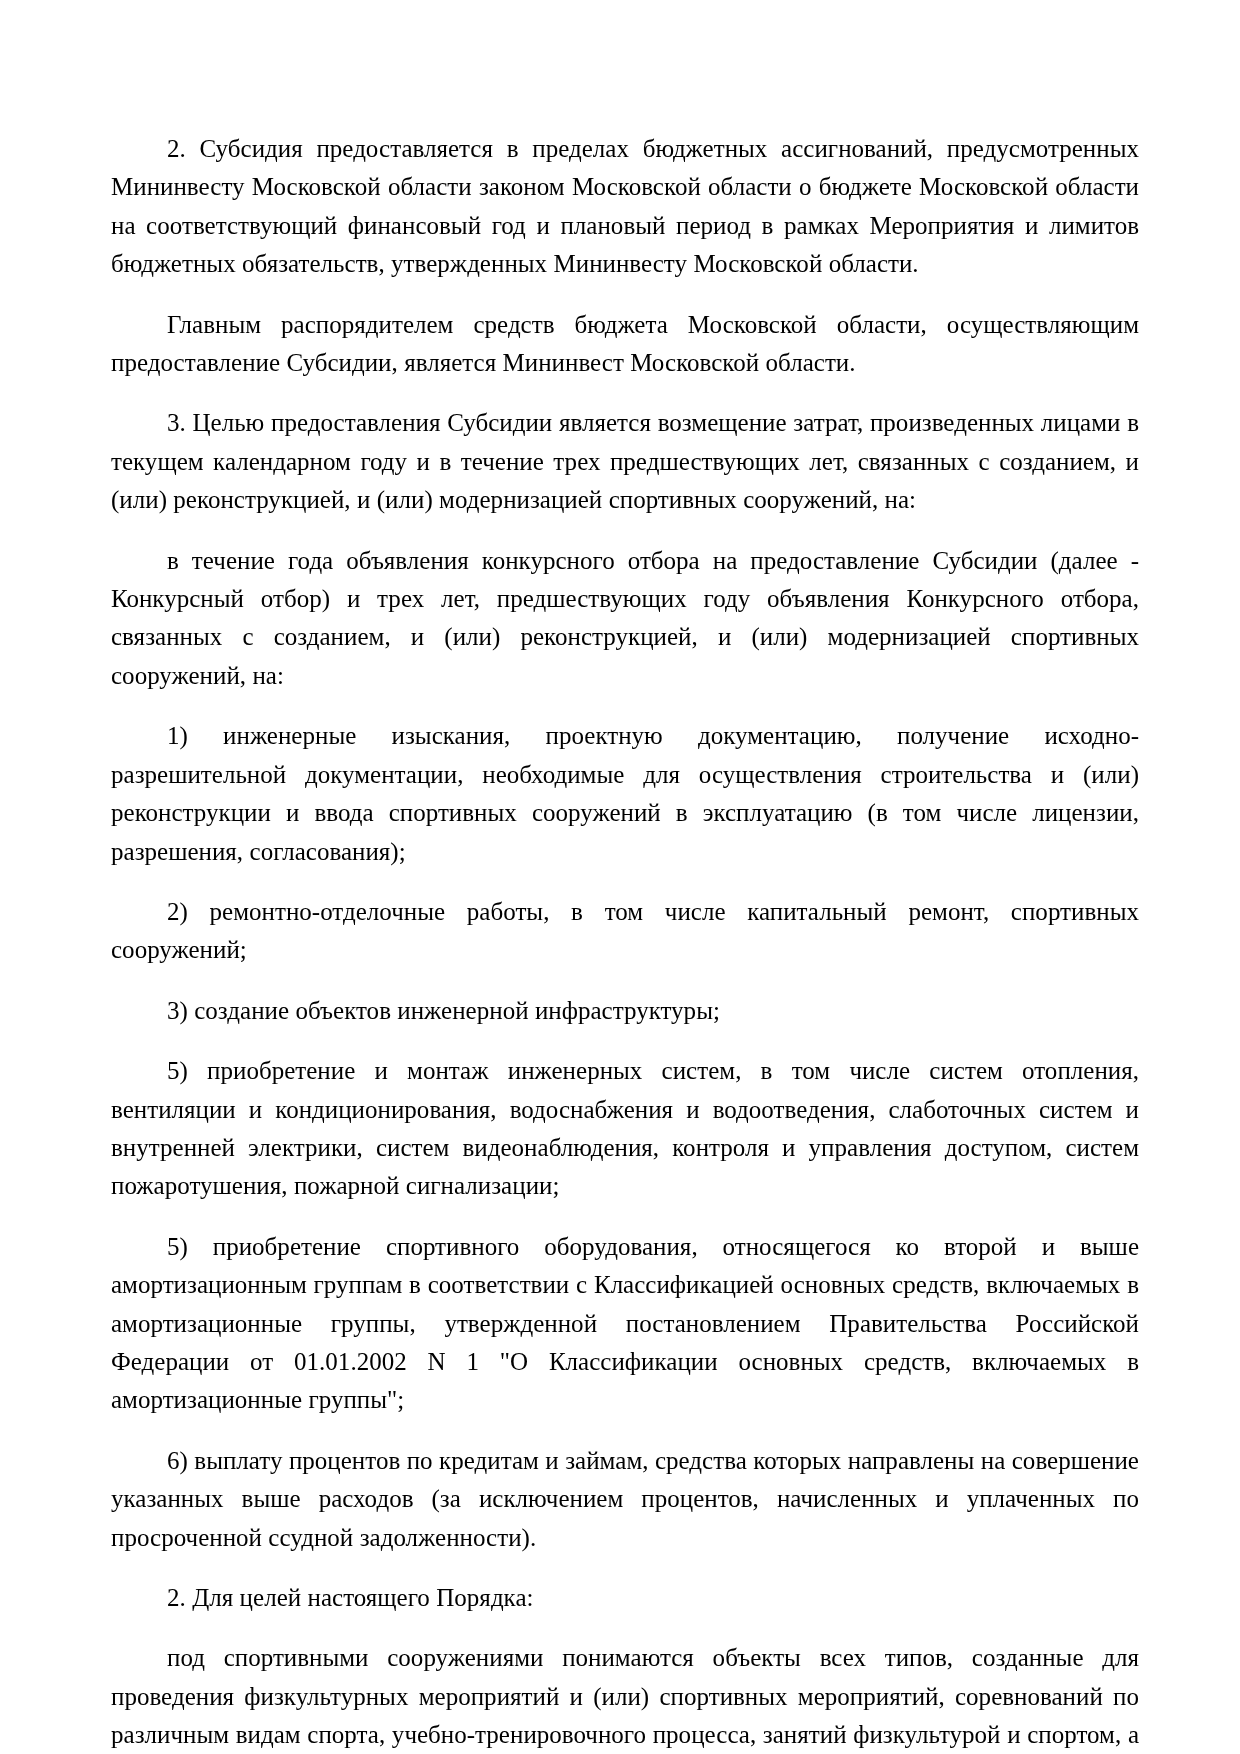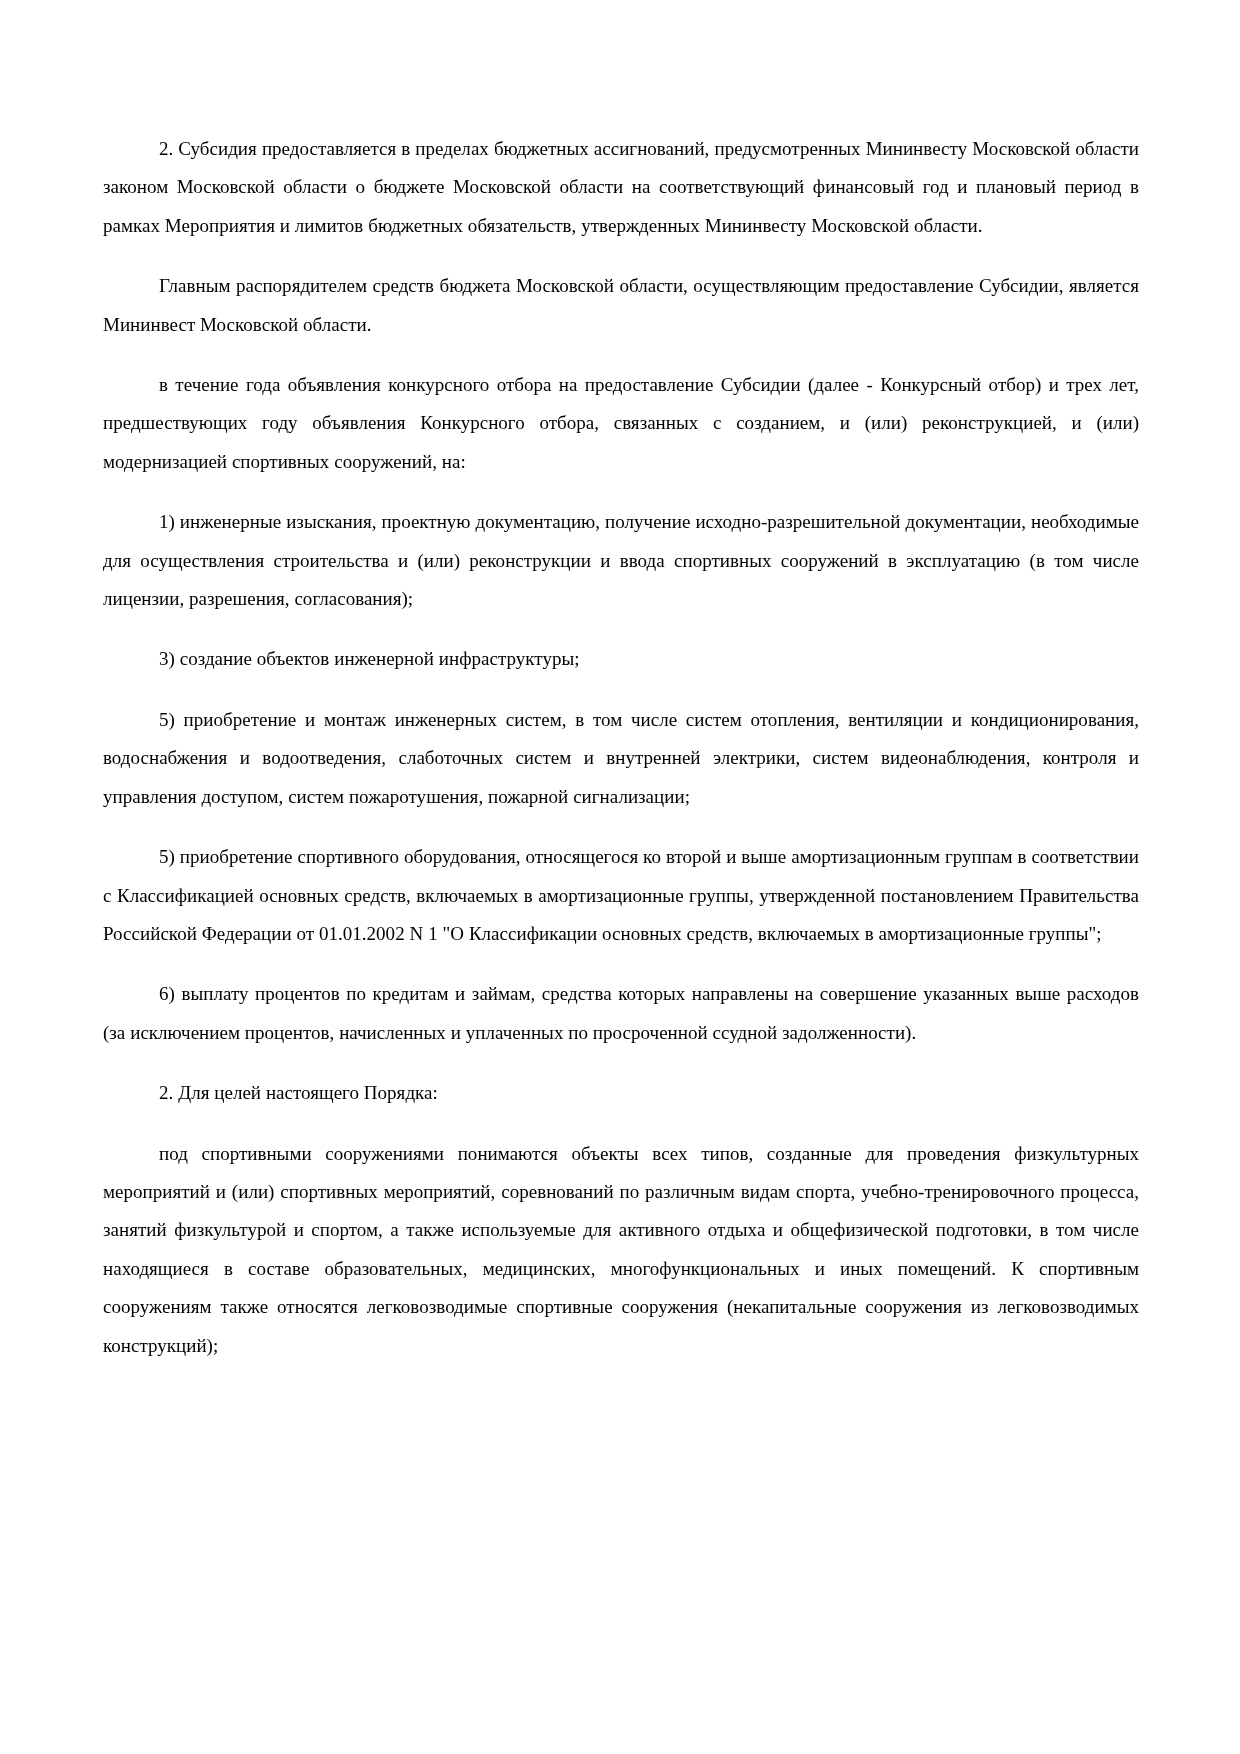--- a/index.html
+++ b/index.html
@@ -17,24 +17,24 @@
     box-sizing: border-box;
     overflow: hidden;
   }
   .doc-body {
     position: absolute;
     left: 103px;
     top: 130px;
     width: 1036px;
   }
   p.para {
-    margin: 0 0 0 0;
+    margin: 0 0 0 8px;
     padding: 0;
     font-family: "Liberation Serif", "DejaVu Serif", serif;
-    font-size: 19px;
+    font-size: 25px;
     line-height: 38.4px;
     color: #000000;
     text-align: justify;
     text-indent: 56px;
     text-justify: inter-word;
     -webkit-hyphens: none;
     hyphens: none;
     word-spacing: 0.1px;
   }
   p.para + p.para {
@@ -47,25 +47,27 @@
 </head>
 <body>
 
 <div class="page">
   <div class="doc-body">
 
     <p class="para">2. Субсидия предоставляется в пределах бюджетных ассигнований, предусмотренных Мининвесту Московской области законом Московской области о бюджете Московской области на соответствующий финансовый год и плановый период в рамках Мероприятия и лимитов бюджетных обязательств, утвержденных Мининвесту Московской области.</p>
 
     <p class="para">Главным распорядителем средств бюджета Московской области, осуществляющим предоставление Субсидии, является Мининвест Московской области.</p>
 
+    <p class="para">3. Целью предоставления Субсидии является возмещение затрат, произведенных лицами в текущем календарном году и в течение трех предшествующих лет, связанных с созданием, и (или) реконструкцией, и (или) модернизацией спортивных сооружений, на:</p>
 
     <p class="para">в течение года объявления конкурсного отбора на предоставление Субсидии (далее - Конкурсный отбор) и трех лет, предшествующих году объявления Конкурсного отбора, связанных с созданием, и (или) реконструкцией, и (или) модернизацией спортивных сооружений, на:</p>
 
     <p class="para">1) инженерные изыскания, проектную документацию, получение исходно-разрешительной документации, необходимые для осуществления строительства и (или) реконструкции и ввода спортивных сооружений в эксплуатацию (в том числе лицензии, разрешения, согласования);</p>
 
+    <p class="para">2) ремонтно-отделочные работы, в том числе капитальный ремонт, спортивных сооружений;</p>
 
     <p class="para">3) создание объектов инженерной инфраструктуры;</p>
 
     <p class="para">5) приобретение и монтаж инженерных систем, в том числе систем отопления, вентиляции и кондиционирования, водоснабжения и водоотведения, слаботочных систем и внутренней электрики, систем видеонаблюдения, контроля и управления доступом, систем пожаротушения, пожарной сигнализации;</p>
 
     <p class="para">5) приобретение спортивного оборудования, относящегося ко второй и выше амортизационным группам в соответствии с Классификацией основных средств, включаемых в амортизационные группы, утвержденной постановлением Правительства Российской Федерации от 01.01.2002 N 1 "О Классификации основных средств, включаемых в амортизационные группы";</p>
 
     <p class="para">6) выплату процентов по кредитам и займам, средства которых направлены на совершение указанных выше расходов (за исключением процентов, начисленных и уплаченных по просроченной ссудной задолженности).</p>
 
     <p class="para">2. Для целей настоящего Порядка:</p>

